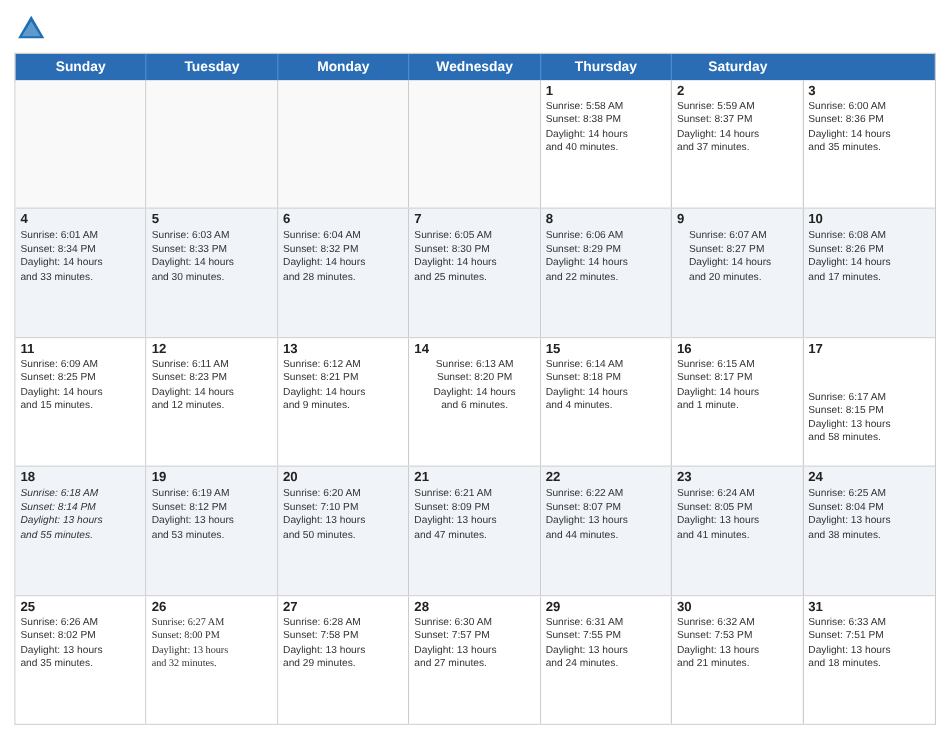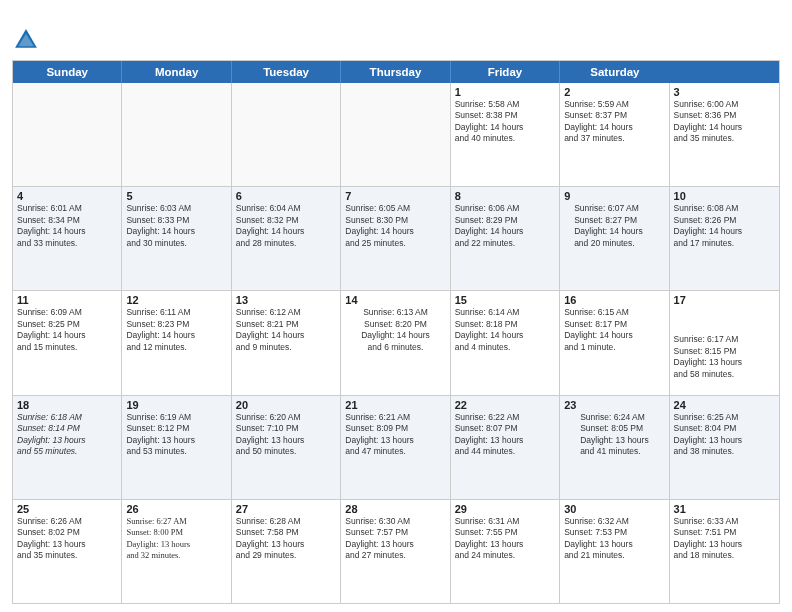--- a/index.html
+++ b/index.html
@@ -8,21 +8,21 @@
       background: #fff;
       width: 792px;
       height: 612px;
       overflow: hidden;
     }
     .page {
       width: 792px;
       height: 612px;
       display: flex;
       flex-direction: column;
-      padding: 26px 12px 8px 12px;
+      padding: 10px 12px 8px 12px;
     }
     .header {
       display: flex;
       justify-content: space-between;
       align-items: flex-start;
       margin-bottom: 6px;
     }
     .logo {
       display: flex;
       align-items: center;
@@ -127,24 +127,24 @@
     </div>
     <div class="title-area">
       <div class="month-title"></div>
       <div class="location"></div>
     </div>
   </div>
 
   <div class="calendar">
     <div class="cal-header" id="cal-header">
         <div class="cal-header-cell">Sunday</div>
+        <div class="cal-header-cell">Tuesday</div>
         <div class="cal-header-cell">Monday</div>
-        <div class="cal-header-cell">Tuesday</div>
+        <div class="cal-header-cell">Wednesday</div>
         <div class="cal-header-cell">Thursday</div>
-        <div class="cal-header-cell">Friday</div>
         <div class="cal-header-cell">Saturday</div>
       </div>
     <div class="cal-body" id="cal-body">
         <div class="cal-row">
           <div class="cal-cell empty"></div>
           <div class="cal-cell empty"></div>
           <div class="cal-cell empty"></div>
           <div class="cal-cell empty"></div>
           <div class="cal-cell">
             <span class="day-num">1</span>
@@ -301,21 +301,21 @@
           </div>
           <div class="cal-cell shaded">
             <span class="day-num">22</span>
             <div class="day-info" style="white-space: pre-line;">Sunrise: 6:22 AM
 Sunset: 8:07 PM
 Daylight: 13 hours
 and 44 minutes.</div>
           </div>
           <div class="cal-cell shaded">
             <span class="day-num">23</span>
-            <div class="day-info" style="white-space: pre-line; margin-left: 16px;">Sunrise: 6:24 AM
+            <div class="day-info" style="white-space: pre-line;">Sunrise: 6:24 AM
 Sunset: 8:05 PM
 Daylight: 13 hours
 and 41 minutes.</div>
           </div>
           <div class="cal-cell shaded">
             <span class="day-num">24</span>
             <div class="day-info" style="white-space: pre-line;">Sunrise: 6:25 AM
 Sunset: 8:04 PM
 Daylight: 13 hours
 and 38 minutes.</div>

